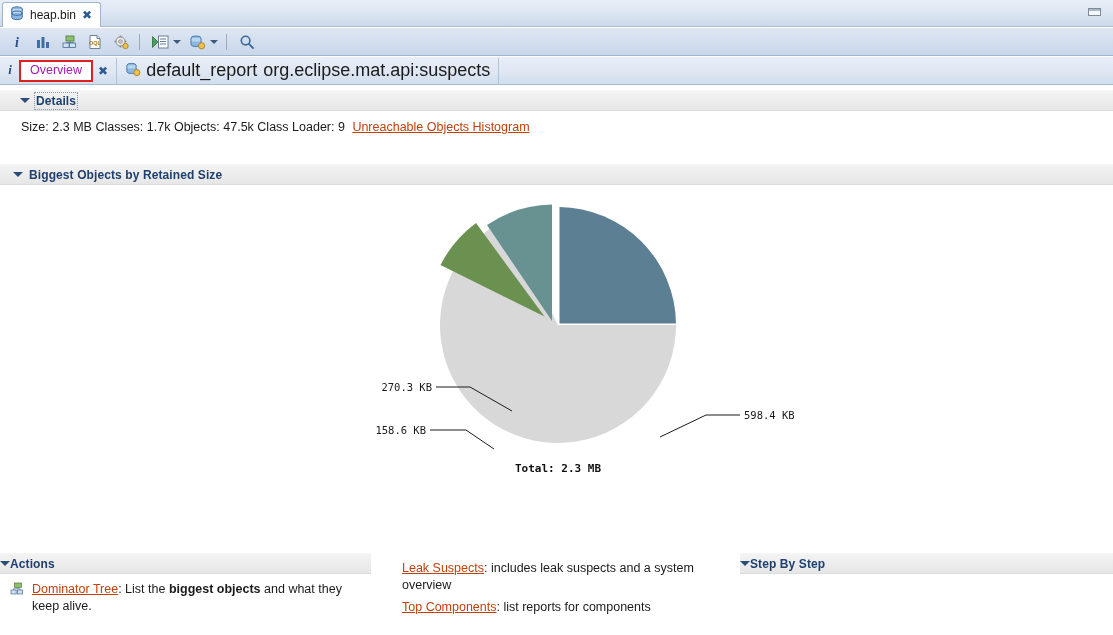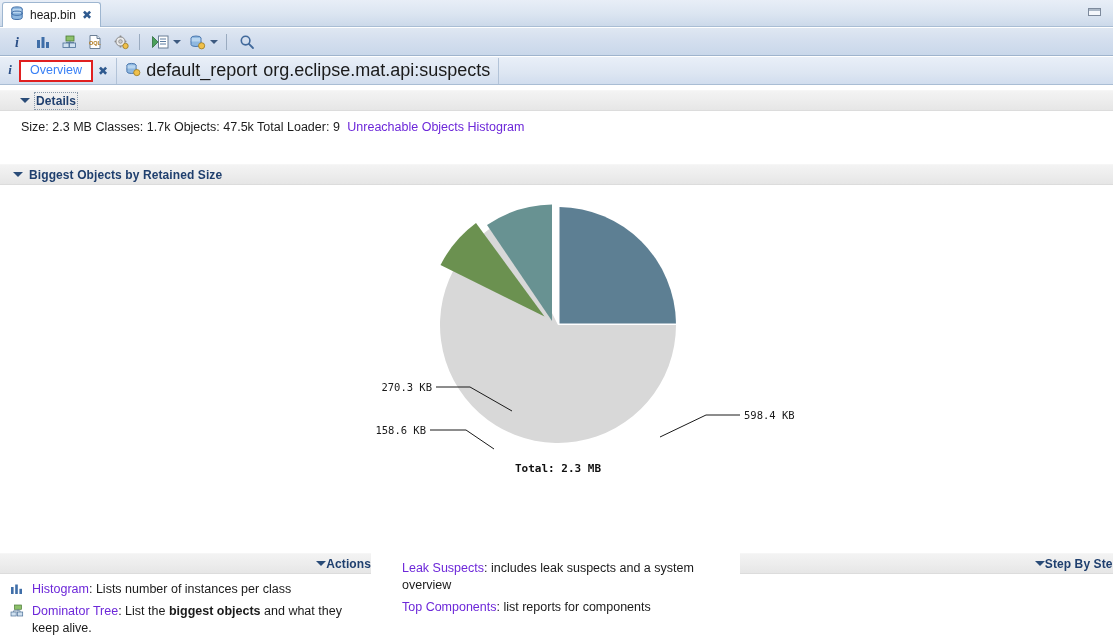--- a/index.html
+++ b/index.html
@@ -84,21 +84,21 @@
     height: 26px; padding: 0 8px; box-sizing: border-box;
     border-right: 1px solid #b2c3d8;
     cursor: pointer;
   }
   .inner-tab.sel-left { padding-left: 6px; }
   .overview-box {
     border: 2px solid #e02020;
     padding: 1px 9px 2px 9px;
     background: #ffffff;
     font-size: 12.5px;
-    color: #3b82f6;
+    color: #a21caf;
     line-height: 15px;
   }
   .inner-tab .itab-text { font-size: 18px; color: #1b1b1b; }
 
   
   .section-head {
     position: absolute; left: 0; width: 1113px; height: 21px;
     background: linear-gradient(to bottom, #f3f3f3 0%, #ededed 50%, #e6e6e6 100%);
     border-top: 1px solid #f6f6f6;
     border-bottom: 1px solid #dcdcdc;
@@ -118,21 +118,21 @@
   }
   .section-title.dotted { outline: 1px dotted #8899aa; outline-offset: 1px; }
 
   
   .details-line {
     position: absolute; left: 21px; top: 120px;
     font-size: 12.5px; color: #1b1b1b; white-space: nowrap;
   }
   .details-line b { font-weight: normal; }
   .link {
-    color: #6d28d9; cursor: pointer;
+    color: #c2410c; text-decoration: underline; cursor: pointer;
   }
 
   
   .chart-area {
     position: absolute; left: 0; top: 185px; width: 1113px; height: 363px;
     background: #ffffff;
     padding-left: 37px;
   }
   .chart-svg { position: absolute; left: 0; top: 0; }
   .pielabel {
@@ -146,21 +146,21 @@
 
   
   .bottom { position: absolute; left: 0; top: 553px; width: 1113px; height: 82px; }
   .panel { position: absolute; top: 0; height: 82px; box-sizing: border-box; }
   .panel > .ph {
     position: relative; height: 21px; width: 100%;
     background: linear-gradient(to bottom, #f3f3f3 0%, #ededed 50%, #e6e6e6 100%);
     border-top: 1px solid #f6f6f6;
     border-bottom: 1px solid #dcdcdc;
     box-sizing: border-box;
-    display: flex; align-items: center; padding-left: 12px; justify-content: flex-end;
+    display: flex; align-items: center; 
   }
   .panel-body { position: relative; padding: 7px 10px 0 10px; }
   .entry {
     position: relative; font-size: 12.5px; color: #1b1b1b;
     line-height: 17px; margin-bottom: 5px;
   }
   .entry.with-icon { padding-left: 22px; }
   .entry .ic { position: absolute; left: 0; top: 1px; width: 16px; height: 16px; }
   .panel-divider {
     position: absolute; top: 0; width: 1px; height: 82px; background: #ffffff;
@@ -299,21 +299,21 @@
     <span class="section-title dotted">Details</span>
   </div>
 
   <div class="details-line">
     <span>Size:</span>
     <b>2.3 MB</b>
     <span>Classes:</span>
     <b>1.7k</b>
     <span>Objects:</span>
     <b>47.5k</b>
-    <span>Total Loader:</span>
+    <span>Class Loader:</span>
     <b>9</b>
     <span class="link" style="margin-left:4px;">Unreachable Objects Histogram</span>
   </div>
 
   <div class="section-head" style="top:164px;">
     <span class="twisty"></span>
     <span class="section-title">Biggest Objects by Retained Size</span>
   </div>
 
   <div class="chart-area">
@@ -353,30 +353,20 @@
   </div>
 
   <div class="bottom">
 
     <div class="panel" style="left:0; width:371px;">
       <div class="ph">
         <span class="twisty"></span>
         <span class="section-title">Actions</span>
       </div>
       <div class="panel-body">
-        <div class="entry with-icon">
-          <span class="ic">
-            <svg width="14" height="14" viewBox="0 0 14 14">
-              <rect x="1" y="5" width="2.6" height="7" fill="#3f6ea8"></rect>
-              <rect x="5.2" y="2.5" width="2.6" height="9.5" fill="#3f6ea8"></rect>
-              <rect x="9.4" y="6.8" width="2.6" height="5.2" fill="#3f6ea8"></rect>
-            </svg>
-          </span>
-          <span class="link">Histogram</span><span>: Lists number of instances per class</span>
-        </div>
         <div class="entry with-icon">
           <span class="ic">
             <svg width="15" height="15" viewBox="0 0 15 15">
               <rect x="4.5" y="1" width="7" height="4.3" fill="#8dc06a" stroke="#4a7a36" stroke-width="0.7"></rect>
               <rect x="1" y="8" width="5.2" height="4" fill="#cfe0ef" stroke="#4a6e96" stroke-width="0.7"></rect>
               <rect x="7.5" y="8" width="5.2" height="4" fill="#cfe0ef" stroke="#4a6e96" stroke-width="0.7"></rect>
               <path d="M8 5.3 V6.8 M3.6 6.8 H10.1 M3.6 6.8 V8 M10.1 6.8 V8" stroke="#5a7a9a" stroke-width="0.8" fill="none"></path>
             </svg>
           </span>
           <span class="link">Dominator Tree</span><span>: List the </span><b>biggest objects</b><span> and what they keep alive.</span>

